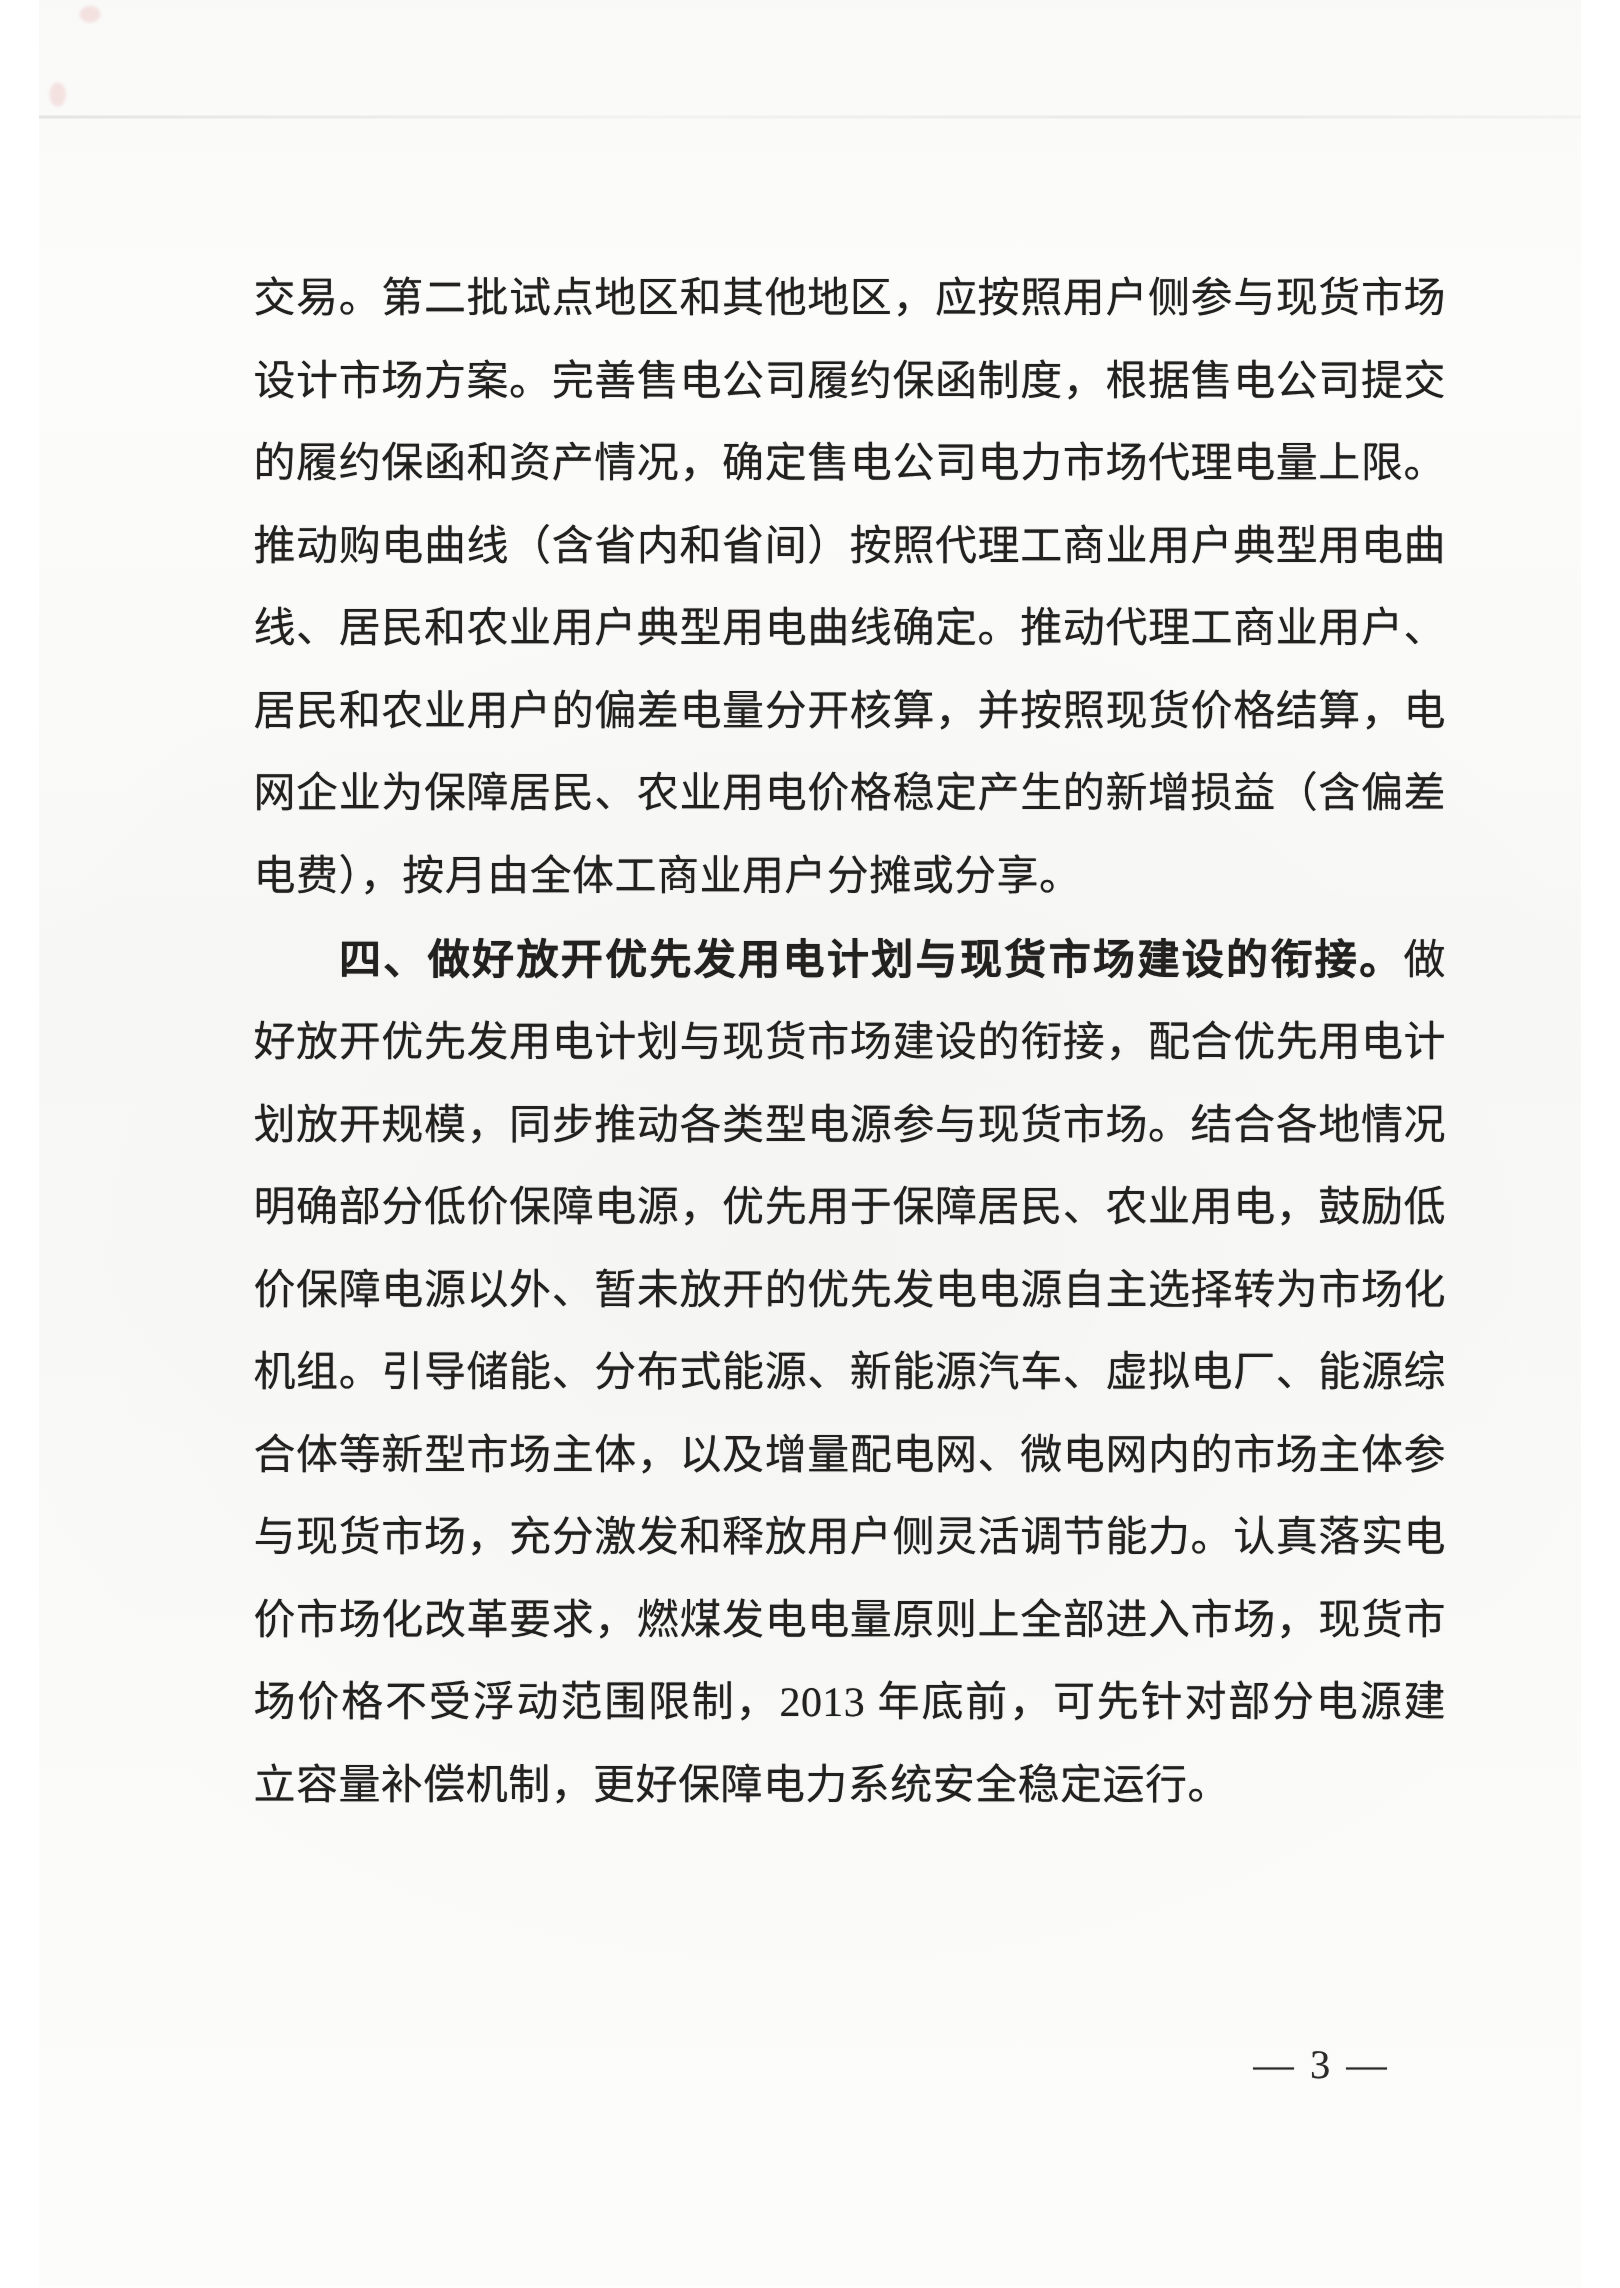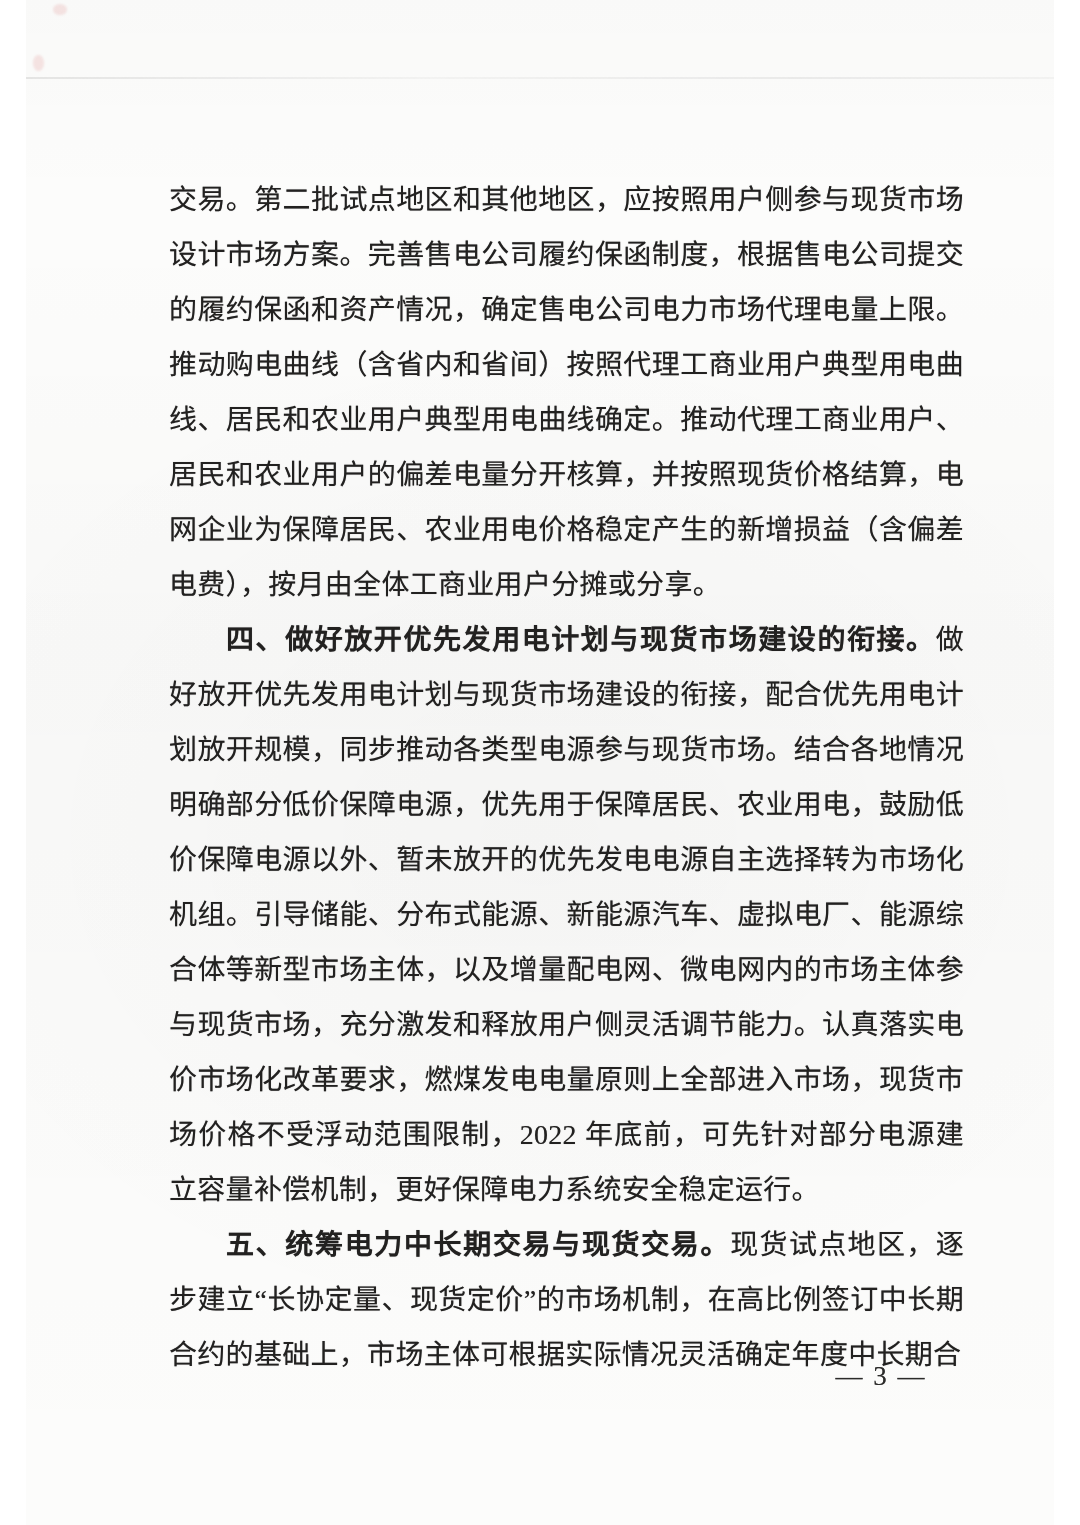--- a/index.html
+++ b/index.html
@@ -85,21 +85,20 @@
 <div class="page">
 
   <div class="scan-line"></div>
   <div class="speck speck-1"></div>
   <div class="speck speck-2"></div>
 
   <main class="content">
 
     <p class="para"><span>交易。第二批试点地区和其他地区，应按照用户侧参与现货市场设计市场方案。完善售电公司履约保函制度，根据售电公司提交的履约保函和资产情况，确定售电公司电力市场代理电量上限。推动购电曲线（含省内和省间）按照代理工商业用户典型用电曲线、居民和农业用户典型用电曲线确定。推动代理工商业用户、居民和农业用户的偏差电量分开核算，并按照现货价格结算，电网企业为保障居民、农业用电价格稳定产生的新增损益（含偏差电费），按月由全体工商业用户分摊或分享。</span></p>
 
-    <p class="para indent"><span class="heading-bold">四、做好放开优先发用电计划与现货市场建设的衔接。</span><span>做好放开优先发用电计划与现货市场建设的衔接，配合优先用电计划放开规模，同步推动各类型电源参与现货市场。结合各地情况明确部分低价保障电源，优先用于保障居民、农业用电，鼓励低价保障电源以外、暂未放开的优先发电电源自主选择转为市场化机组。引导储能、分布式能源、新能源汽车、虚拟电厂、能源综合体等新型市场主体，以及增量配电网、微电网内的市场主体参与现货市场，充分激发和释放用户侧灵活调节能力。认真落实电价市场化改革要求，燃煤发电电量原则上全部进入市场，现货市场价格不受浮动范围限制，2022 年底前，可先针对部分电源建立容量补偿机制，更好保障电力系统安全稳定运行。</span></p>
+    <p class="para indent"><span class="heading-bold">四、做好放开优先发用电计划与现货市场建设的衔接。</span><span>做好放开优先发用电计划与现货市场建设的衔接，配合优先用电计划放开规模，同步推动各类型电源参与现货市场。结合各地情况明确部分低价保障电源，优先用于保障居民、农业用电，鼓励低价保障电源以外、暂未放开的优先发电电源自主选择转为市场化机组。引导储能、分布式能源、新能源汽车、虚拟电厂、能源综合体等新型市场主体，以及增量配电网、微电网内的市场主体参与现货市场，充分激发和释放用户侧灵活调节能力。认真落实电价市场化改革要求，燃煤发电电量原则上全部进入市场，现货市场价格不受浮动范围限制，2013 年底前，可先针对部分电源建立容量补偿机制，更好保障电力系统安全稳定运行。</span></p>
 
-    <p class="para indent"><span class="heading-bold">五、统筹电力中长期交易与现货交易。</span><span>现货试点地区，逐步建立“长协定量、现货定价”的市场机制，在高比例签订中长期合约的基础上，市场主体可根据实际情况灵活确定年度中长期合</span></p>
 
   </main>
 
   <div class="page-number">— 3 —</div>
 
 </div>
 
 </body></html>

